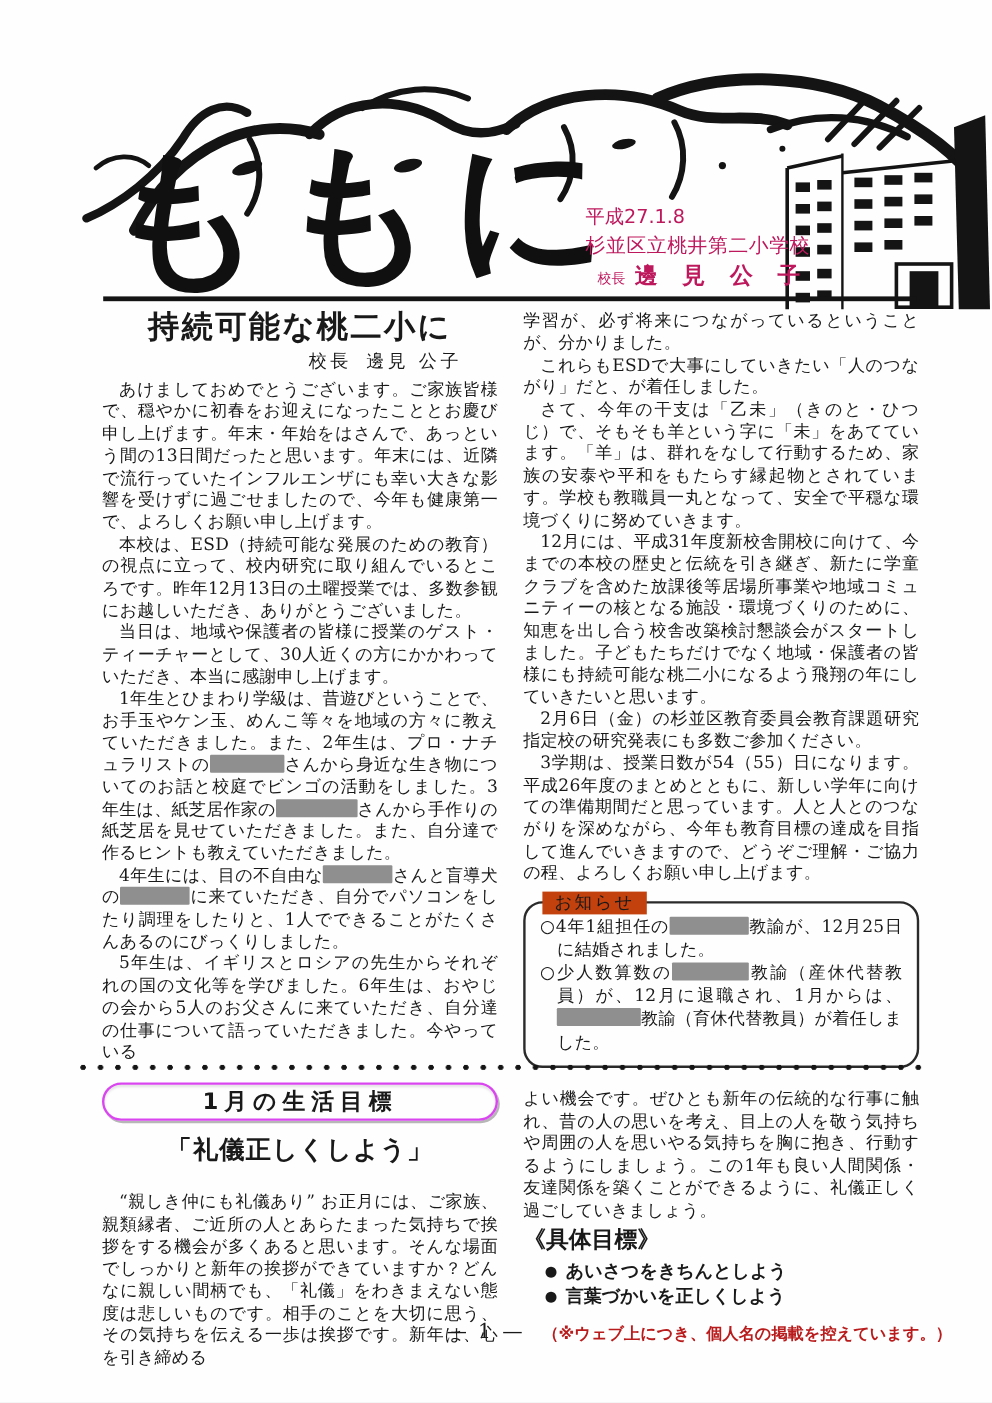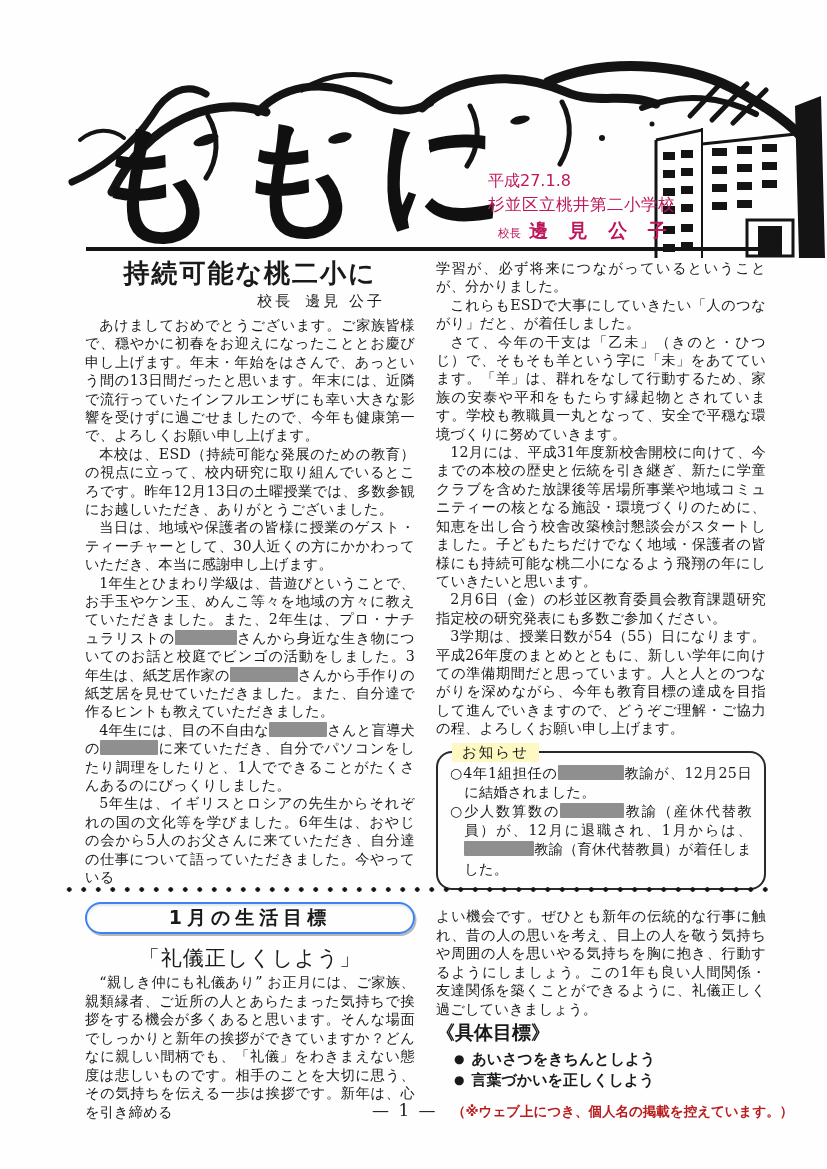--- a/index.html
+++ b/index.html
@@ -44,48 +44,48 @@
   .redacted {
     display:inline-block; width:60px; height:15px;
     vertical-align:-2px; border-radius:1px;
   }
   
   .notice-box {
     position:relative; margin-top:13px; border:2px solid #2a2a2a;
     border-radius:16px; padding:11px 12px 9px 12px;
   }
   .notice-label {
-    position:absolute; top:-10px; left:14px; background:#fef9c3;
+    position:absolute; top:-10px; left:14px; background:#c2410c;
     padding:0 10px; font-size:14.5px; letter-spacing:2px;
   }
   .notice-list { list-style:none; }
   .notice-list li {
     font-size:14.2px; line-height:19.2px; text-align:justify;
     padding-left:1em; text-indent:-1em; letter-spacing:0.2px;
   }
   
   .dotted-sep {
     position:absolute; top:885px; left:62px; width:706px; height:9px;
     background-image:radial-gradient(circle, #141414 2px, transparent 2.5px);
     background-size:14.5px 9px; background-repeat:repeat-x; background-position:0 50%;
   }
   
   .goal-section { position:absolute; top:902px; left:85px; width:681px; display:flex; gap:21px; }
   .goal-left, .goal-right { width:330px; }
   .goal-banner {
-    height:32px; border:2px solid #3b82f6; border-radius:16px;
+    height:32px; border:2px solid #d946ef; border-radius:16px;
     display:flex; align-items:center; justify-content:center;
     font-family:"DejaVu Sans","Liberation Sans",sans-serif;
     font-weight:bold; font-size:19px; letter-spacing:5px;
     box-shadow: inset 0 2px 2px rgba(0,0,0,0.10), 1.5px 2px 0 rgba(0,0,0,0.28);
   }
   .goal-heading {
-    text-align:center; margin:10px 0 1px;
-    font-family:"DejaVu Sans","Liberation Sans",sans-serif;
-    font-weight:normal; font-size:21px; letter-spacing:1px;
+    text-align:center; margin:10px 0 21px;
+    font-family:"DejaVu Sans","Liberation Sans",sans-serif;
+    font-weight:bold; font-size:21px; letter-spacing:1px;
   }
   .goal-text {
     font-size:14.2px; line-height:18.5px; text-align:justify; letter-spacing:0.2px;
   }
   .goal-text.first-indent { text-indent:1em; }
   .goal-right { padding-top:5px; }
   .subgoal-heading {
     font-family:"DejaVu Sans","Liberation Sans",sans-serif;
     font-weight:bold; font-size:19px; margin-top:2px;
   }

